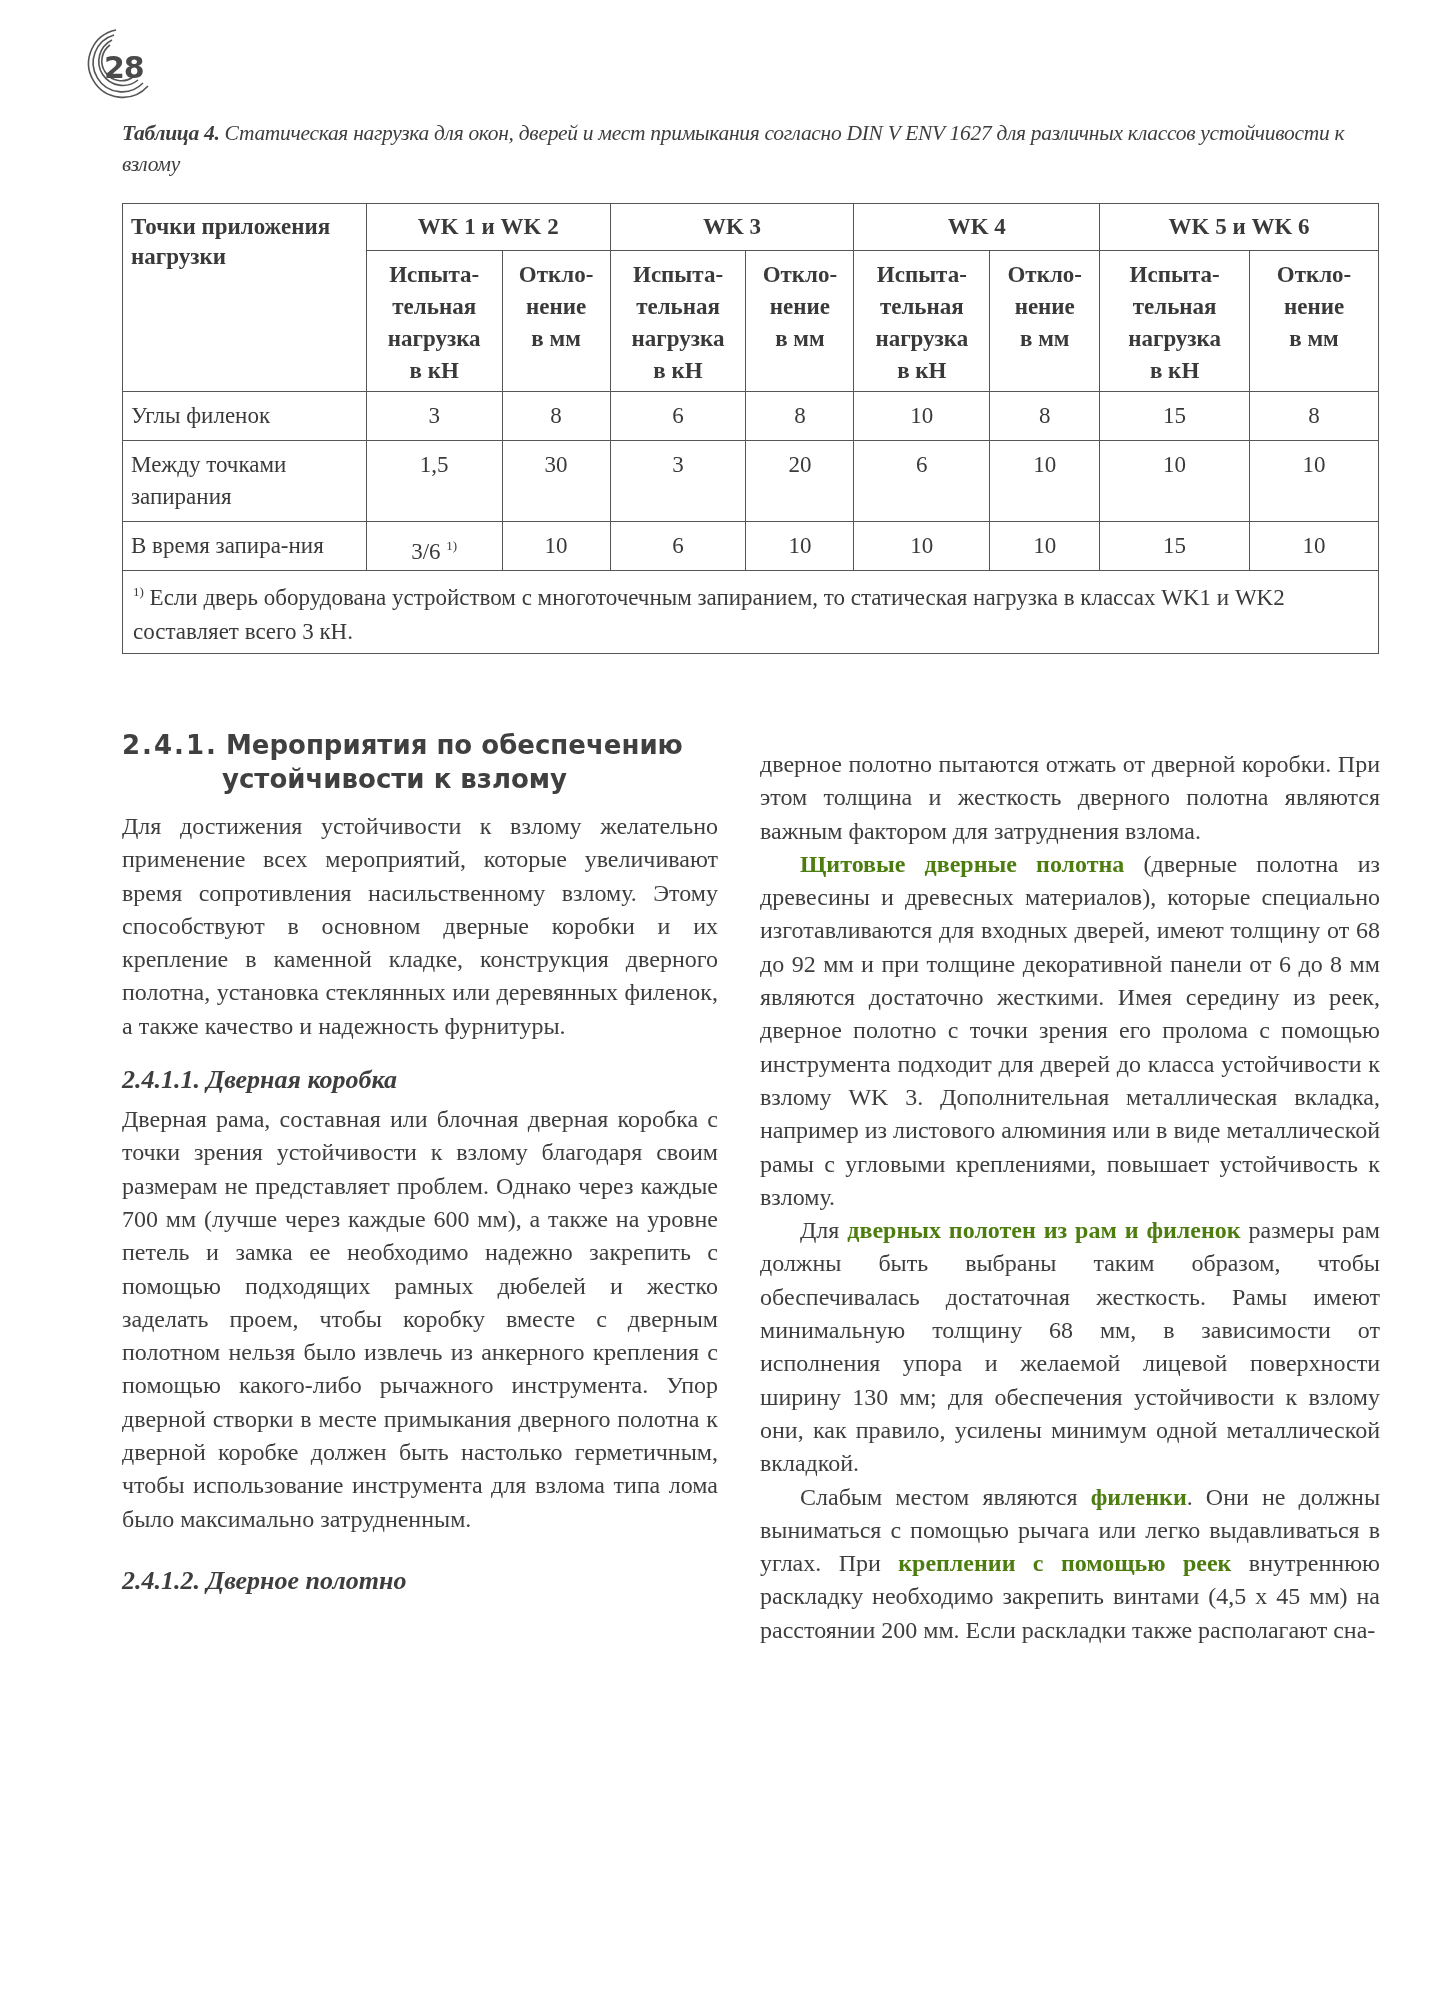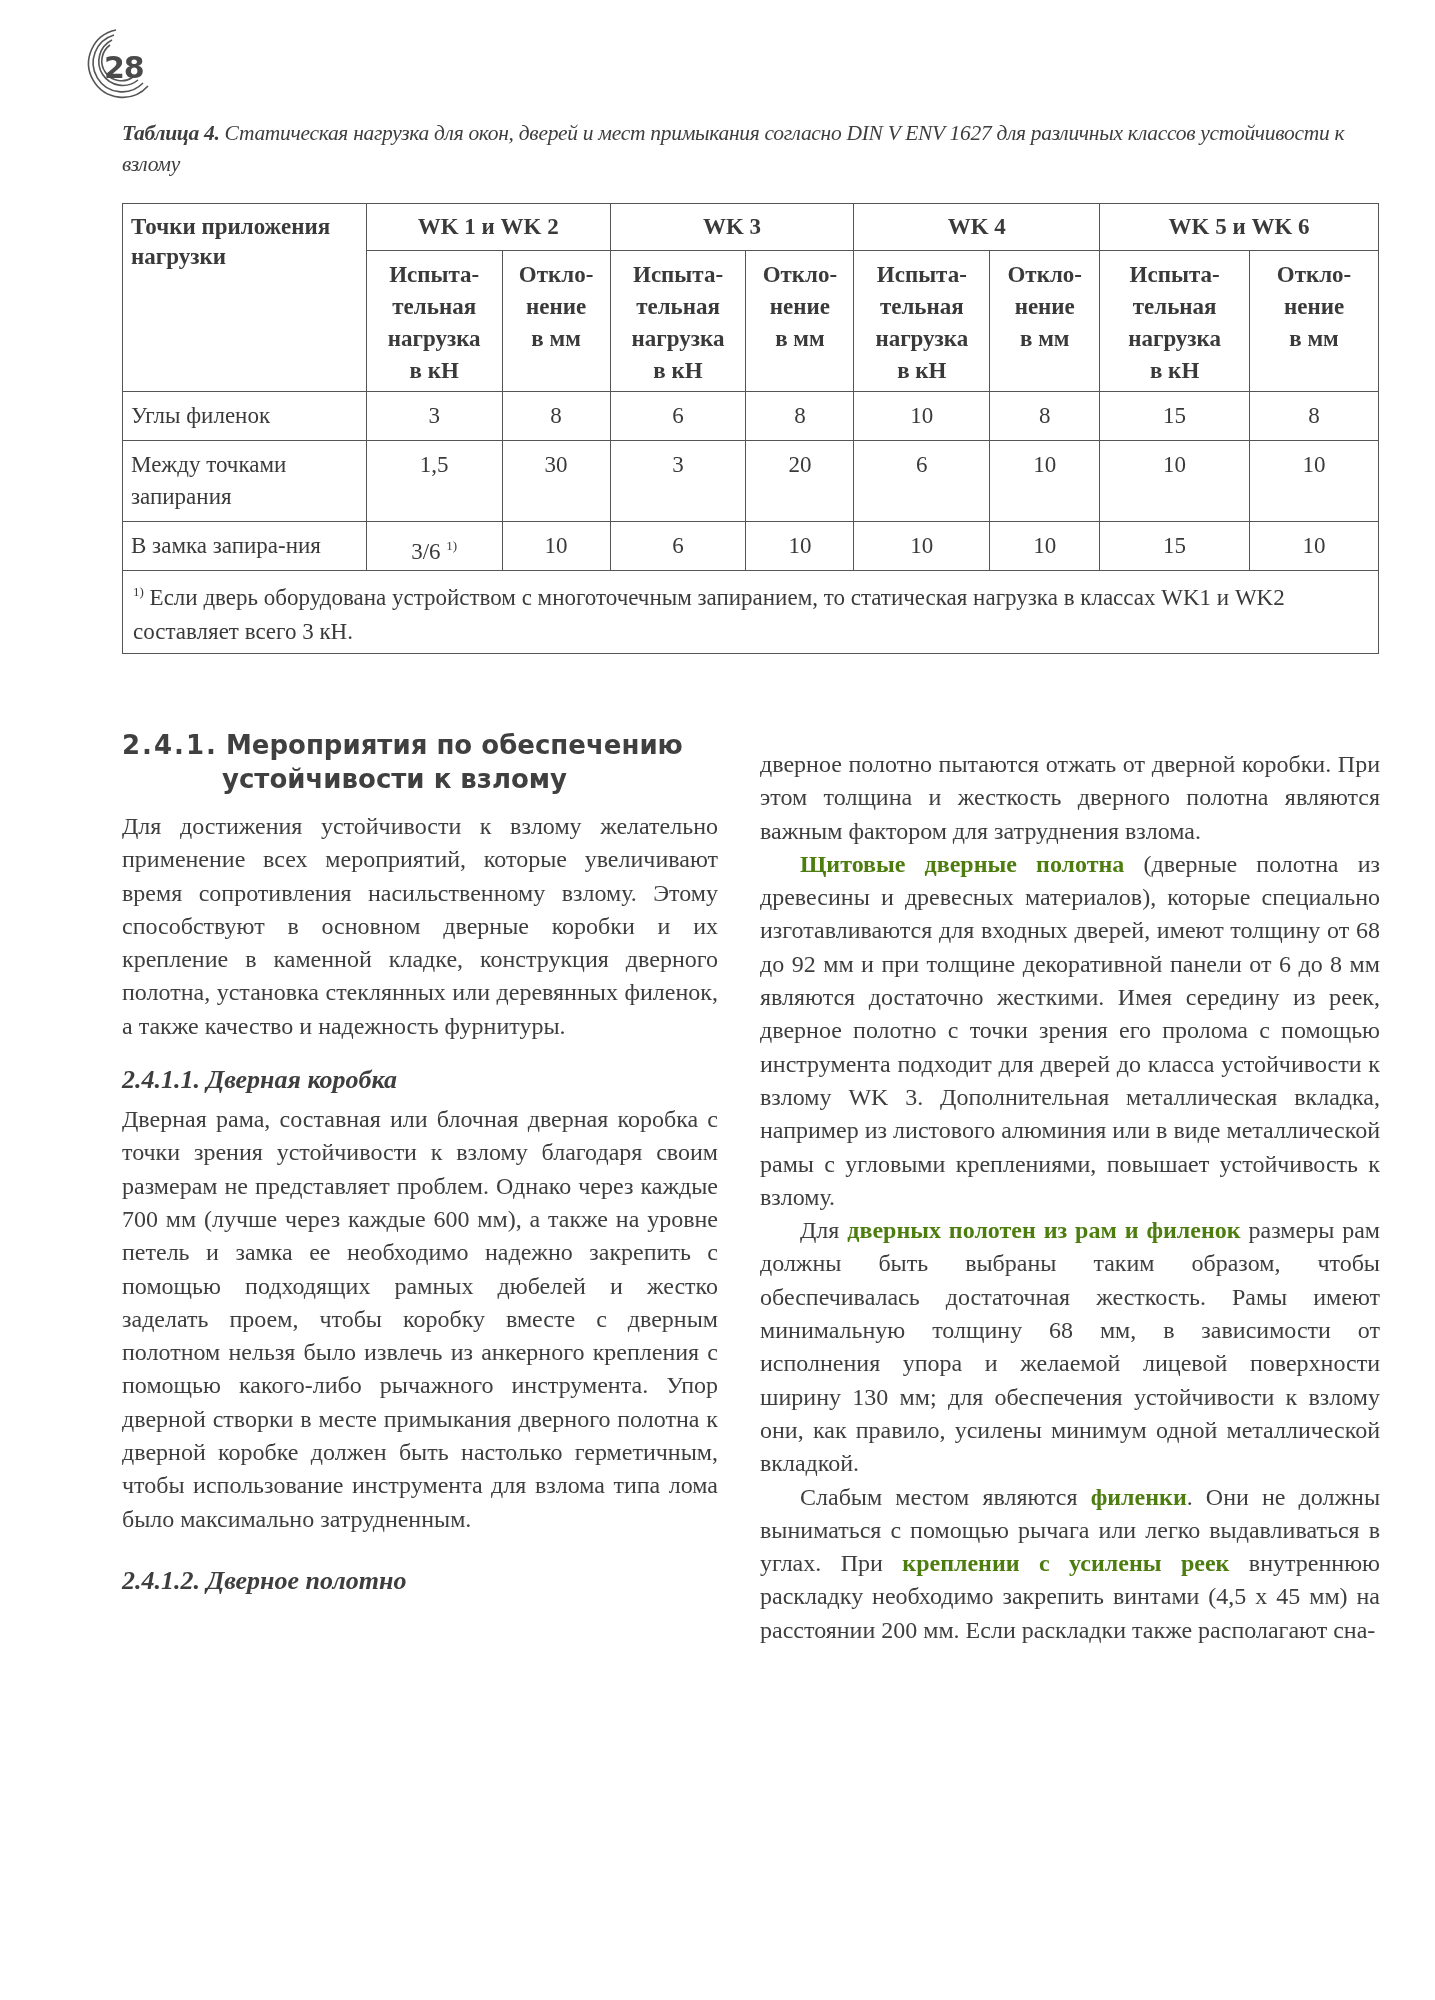--- a/index.html
+++ b/index.html
@@ -115,21 +115,21 @@
         <td class="cell"><span>1,5</span></td>
         <td class="cell"><span>30</span></td>
         <td class="cell"><span>3</span></td>
         <td class="cell"><span>20</span></td>
         <td class="cell"><span>6</span></td>
         <td class="cell"><span>10</span></td>
         <td class="cell"><span>10</span></td>
         <td class="cell"><span>10</span></td>
       </tr>
       <tr>
-        <td class="rowlabel">В замка запира-ния</td>
+        <td class="rowlabel">В время запира-ния</td>
         <td class="cell"><span>3/6</span> <sup>1)</sup></td>
         <td class="cell"><span>10</span></td>
         <td class="cell"><span>6</span></td>
         <td class="cell"><span>10</span></td>
         <td class="cell"><span>10</span></td>
         <td class="cell"><span>10</span></td>
         <td class="cell"><span>15</span></td>
         <td class="cell"><span>10</span></td>
       </tr>
     </tbody>
@@ -148,14 +148,14 @@
   <p class="p">Для достижения устойчивости к взлому желательно применение всех мероприятий, которые увеличивают время сопротивления насильственному взлому. Этому способствуют в основном дверные коробки и их крепление в каменной кладке, конструкция дверного полотна, установка стеклянных или деревянных филенок, а также качество и надежность фурнитуры.</p>
   <div class="h3">2.4.1.1. Дверная коробка</div>
   <p class="p">Дверная рама, составная или блочная дверная коробка с точки зрения устойчивости к взлому благодаря своим размерам не представляет проблем. Однако через каждые 700 мм (лучше через каждые 600 мм), а также на уровне петель и замка ее необходимо надежно закрепить с помощью подходящих рамных дюбелей и жестко заделать проем, чтобы коробку вместе с дверным полотном нельзя было извлечь из анкерного крепления с помощью какого-либо рычажного инструмента. Упор дверной створки в месте примыкания дверного полотна к дверной коробке должен быть настолько герметичным, чтобы использование инструмента для взлома типа лома было максимально затрудненным.</p>
   <div class="h3" style="margin-top:28px">2.4.1.2. Дверное полотно</div>
 </div>
 
 <div class="col-right">
   <p class="p">дверное полотно пытаются отжать от дверной коробки. При этом толщина и жесткость дверного полотна являются важным фактором для затруднения взлома.</p>
   <p class="p indent"><b>Щитовые дверные полотна</b><span> (дверные полотна из древесины и древесных материалов), которые специально изготавливаются для входных дверей, имеют толщину от 68 до 92 мм и при толщине декоративной панели от 6 до 8 мм являются достаточно жесткими. Имея середину из реек, дверное полотно с точки зрения его пролома с помощью инструмента подходит для дверей до класса устойчивости к взлому WK 3. Дополнительная металлическая вкладка, например из листового алюминия или в виде металлической рамы с угловыми креплениями, повышает устойчивость к взлому.</span></p>
   <p class="p indent"><span>Для </span><b>дверных полотен из рам и филенок</b><span> размеры рам должны быть выбраны таким образом, чтобы обеспечивалась достаточная жесткость. Рамы имеют минимальную толщину 68 мм, в зависимости от исполнения упора и желаемой лицевой поверхности ширину 130 мм; для обеспечения устойчивости к взлому они, как правило, усилены минимум одной металлической вкладкой.</span></p>
-  <p class="p indent"><span>Слабым местом являются </span><b>филенки</b><span>. Они не должны выниматься с помощью рычага или легко выдавливаться в углах. При </span><b>креплении с усилены реек</b><span> внутреннюю раскладку необходимо закрепить винтами (4,5 x 45 мм) на расстоянии 200 мм. Если раскладки также располагают сна-</span></p>
+  <p class="p indent"><span>Слабым местом являются </span><b>филенки</b><span>. Они не должны выниматься с помощью рычага или легко выдавливаться в углах. При </span><b>креплении с помощью реек</b><span> внутреннюю раскладку необходимо закрепить винтами (4,5 x 45 мм) на расстоянии 200 мм. Если раскладки также располагают сна-</span></p>
 </div>
 
 </body></html>

